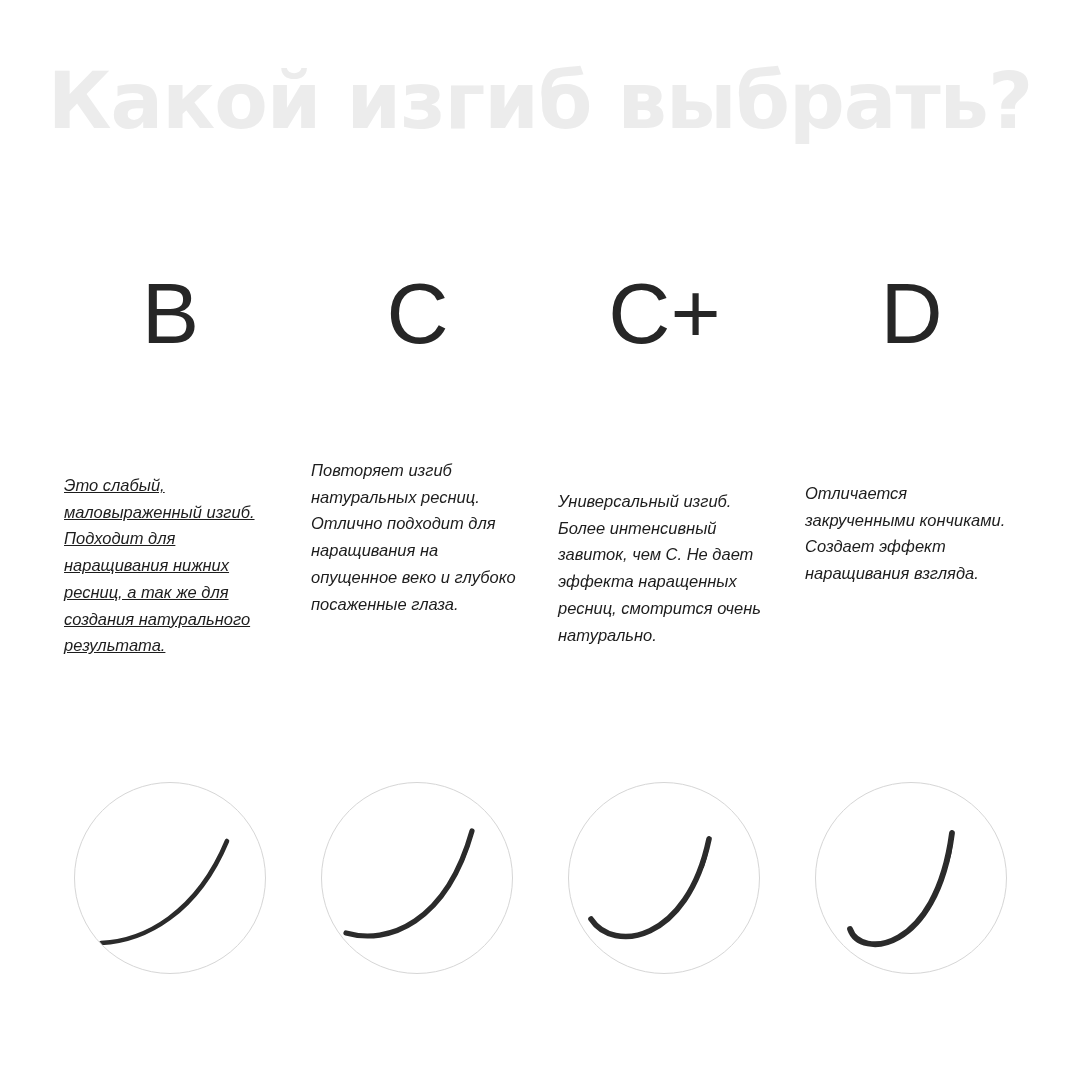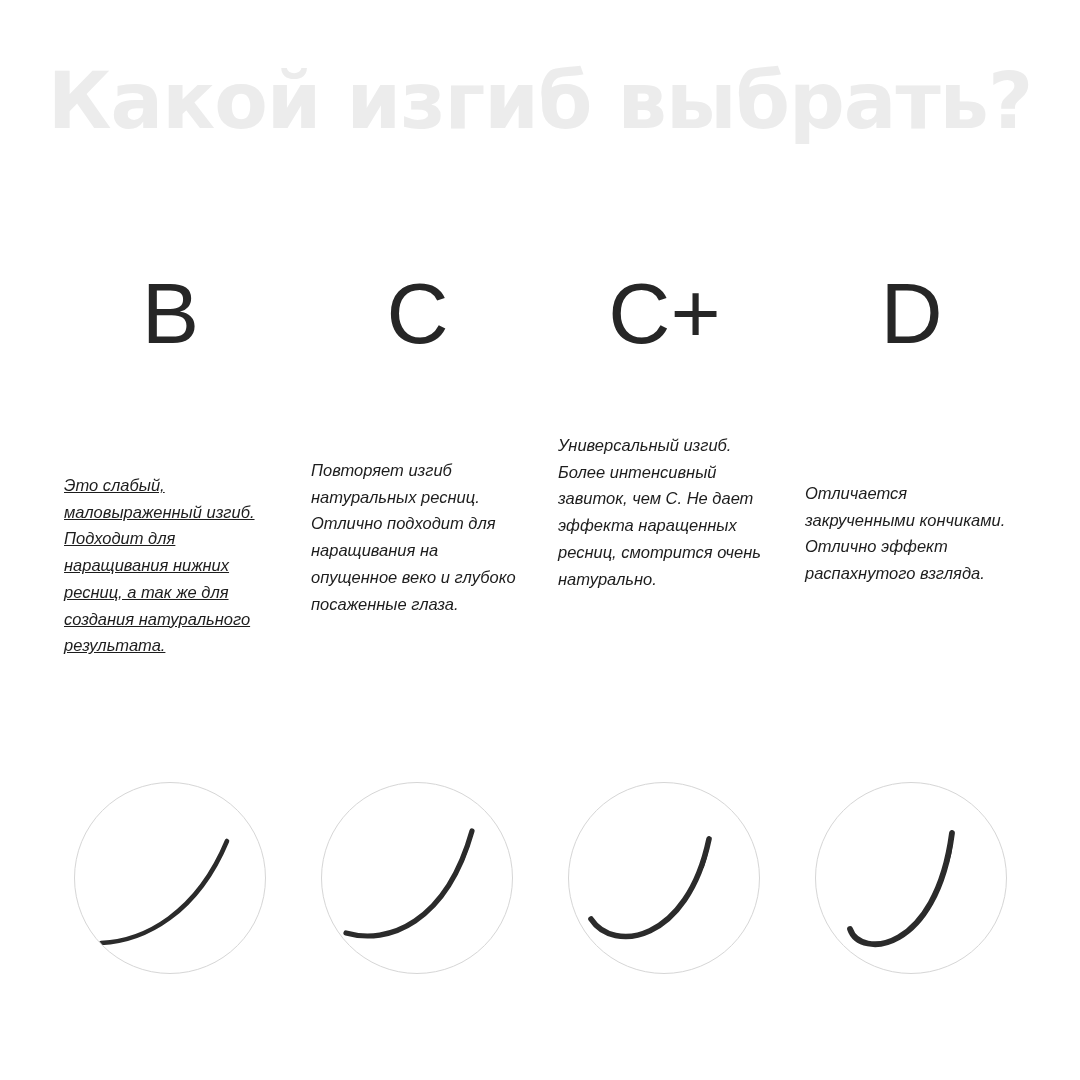--- a/index.html
+++ b/index.html
@@ -76,21 +76,21 @@
     font-family: "Liberation Sans", sans-serif;
     font-style: italic;
     font-size: 16.5px;
     line-height: 1.62;
     color: #1d1d1d;
     margin-top: 92px;
     max-width: 208px;
   }
   .col-a .desc { margin-top: 92px; text-decoration: underline; }
   .col-b .desc { margin-top: 77px; }
-  .col-c .desc { margin-top: 52px; }
+  .col-c .desc { margin-top: 108px; }
   .col-d .desc { margin-top: 100px; }
 
   
   .circles {
     position: absolute;
     top: 782px;
     left: 46px;
     width: 990px;
     display: flex;
     flex-direction: row;
@@ -136,21 +136,21 @@
       <div class="desc">Повторяет изгиб натуральных ресниц. Отлично подходит для наращивания на опущенное веко и глубоко посаженные глаза.</div>
     </div>
 
     <div class="column col-c">
       <div class="curl-letter">C+</div>
       <div class="desc">Универсальный изгиб. Более интенсивный завиток, чем C. Не дает эффекта наращенных ресниц, смотрится очень натурально.</div>
     </div>
 
     <div class="column col-d">
       <div class="curl-letter">D</div>
-      <div class="desc">Отличается закрученными кончиками. Отлично эффект распахнутого взгляда.</div>
+      <div class="desc">Отличается закрученными кончиками. Создает эффект наращивания взгляда.</div>
     </div>
 
   </div>
 
   <div class="circles">
 
     <div class="circle-cell">
       <div class="circle">
         <svg width="192" height="192" viewBox="0 0 192 192" aria-hidden="true">
           <g>

